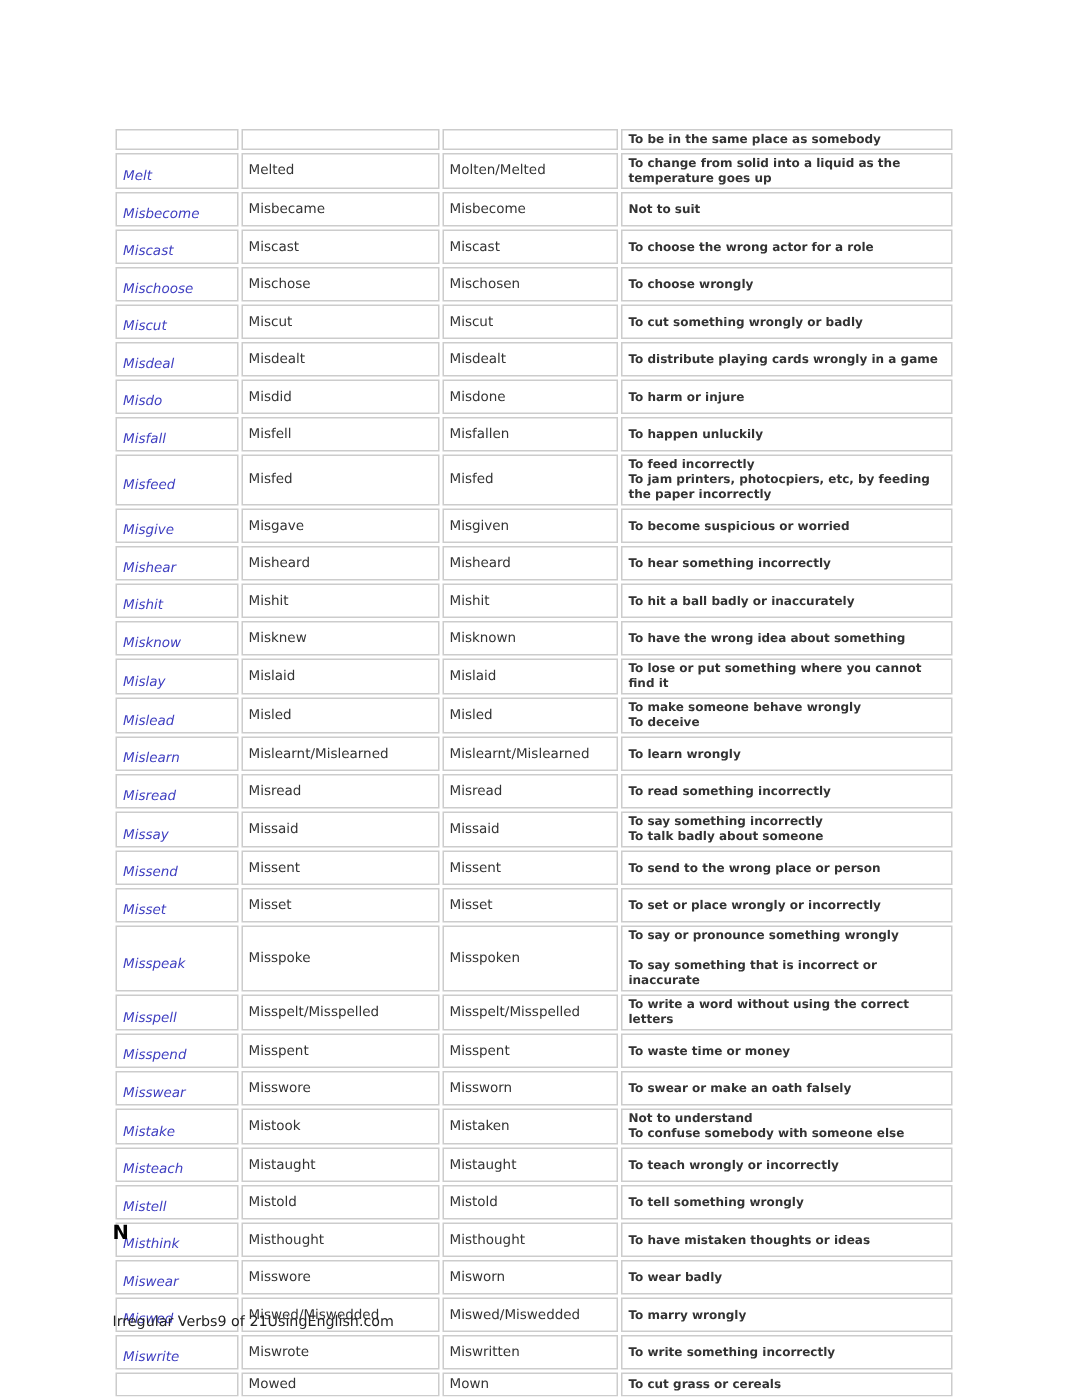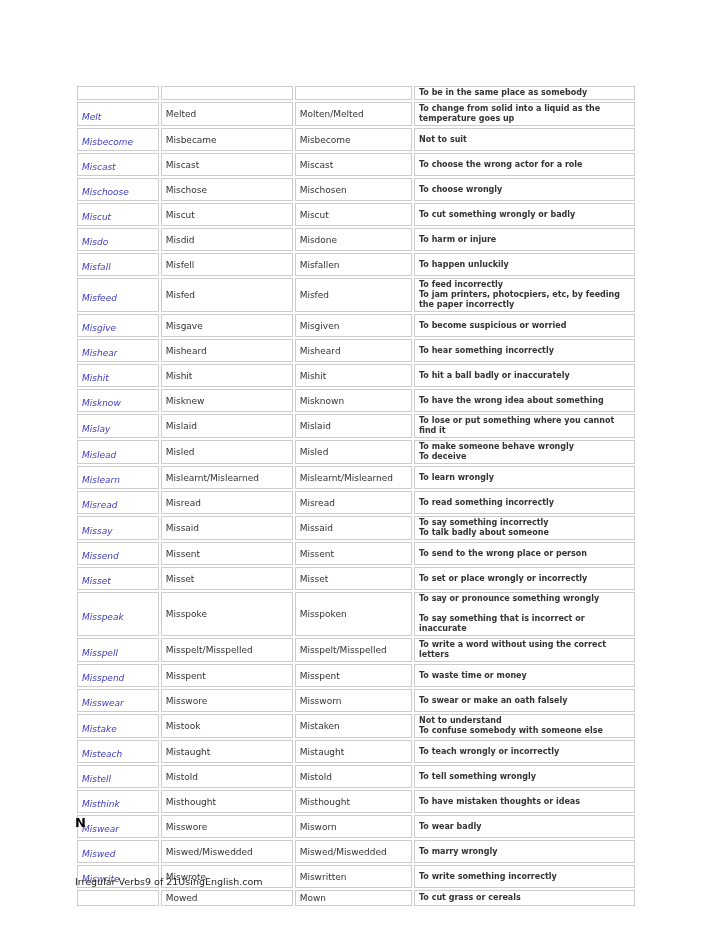--- a/index.html
+++ b/index.html
@@ -113,20 +113,26 @@
           <td class="c-part">Mischosen</td>
           <td class="c-def">To choose wrongly</td>
         </tr>
         <tr>
           <td class="c-verb"><span class="lnk">Miscut</span></td>
           <td class="c-past">Miscut</td>
           <td class="c-part">Miscut</td>
           <td class="c-def">To cut something wrongly or badly</td>
         </tr>
         <tr>
+          <td class="c-verb"><span class="lnk">Misdeal</span></td>
+          <td class="c-past">Misdealt</td>
+          <td class="c-part">Misdealt</td>
+          <td class="c-def">To distribute playing cards wrongly in a game</td>
+        </tr>
+        <tr>
           <td class="c-verb"><span class="lnk">Misdo</span></td>
           <td class="c-past">Misdid</td>
           <td class="c-part">Misdone</td>
           <td class="c-def">To harm or injure</td>
         </tr>
         <tr>
           <td class="c-verb"><span class="lnk">Misfall</span></td>
           <td class="c-past">Misfell</td>
           <td class="c-part">Misfallen</td>
           <td class="c-def">To happen unluckily</td>

